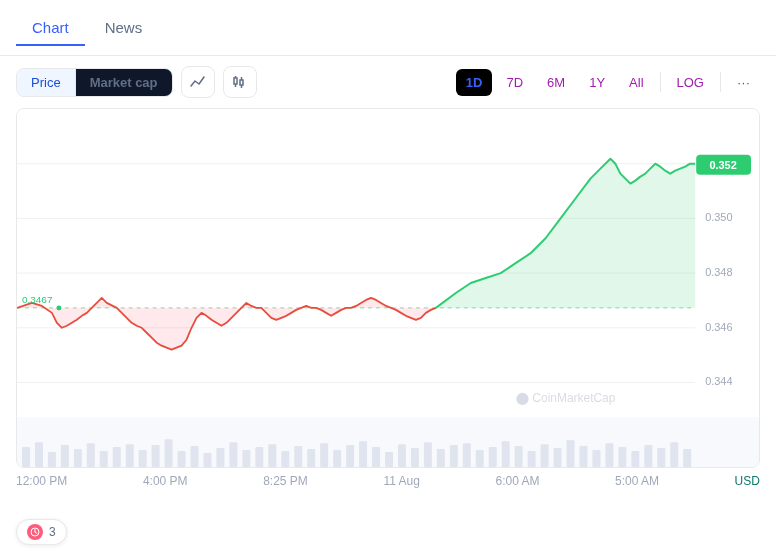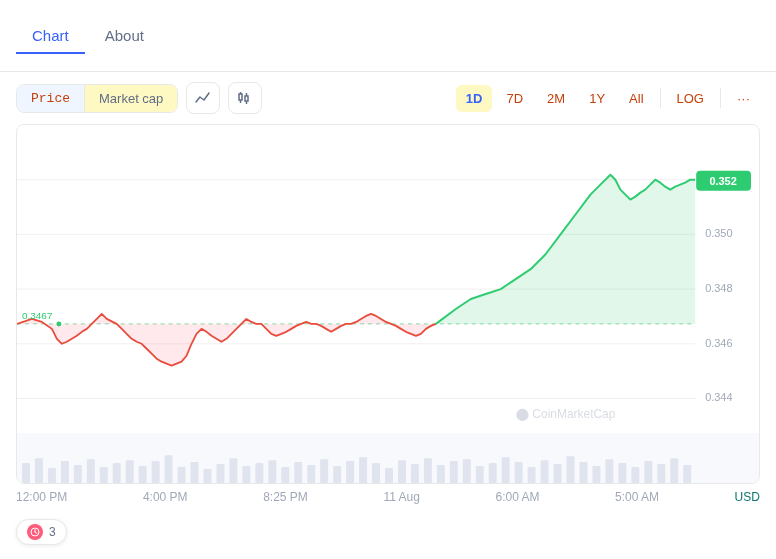--- a/index.html
+++ b/index.html
@@ -11,21 +11,21 @@
       overflow: hidden;
       position: relative;
     }
 
     
     .nav-tabs {
       display: flex;
       align-items: center;
       border-bottom: 1px solid #e8e8e8;
       padding: 0 16px;
-      height: 72px;
+      height: 56px;
       gap: 4px;
     }
     .nav-tab {
       padding: 8px 16px;
       font-size: 15px;
       color: #616e85;
       cursor: pointer;
       position: relative;
       border-bottom: 2px solid transparent;
       margin-bottom: -1px;
@@ -68,28 +68,28 @@
       display: flex;
       border: 1px solid #e8e8e8;
       border-radius: 8px;
       overflow: hidden;
     }
     .btn-group-item {
       padding: 6px 14px;
       font-size: 13px;
       cursor: pointer;
       color: #616e85;
-      background: #fef9c3;
+      background: #0f172a;
       border: none;
+      font-weight: bold;
     }
     .btn-group-item.active {
       background: #f0f6ff;
-      color: #c2410c;
+      color: #1d4ed8;
       font-weight: 500;
-      font-family: Liberation Mono, monospace;
     }
     .btn-group-item:not(:last-child) {
       border-right: 1px solid #e8e8e8;
     }
     .icon-btn {
       width: 34px;
       height: 32px;
       display: flex;
       align-items: center;
       justify-content: center;
@@ -97,27 +97,27 @@
       border-radius: 8px;
       cursor: pointer;
       background: #fff;
       color: #616e85;
       font-size: 13px;
     }
     .time-btn {
       padding: 6px 10px;
       font-size: 13px;
       cursor: pointer;
-      color: #c2410c;
+      color: #a21caf;
       background: #fff;
       border: none;
       border-radius: 6px;
     }
     .time-btn.active {
-      background: #fef9c3;
+      background: #000000;
       color: #3861fb;
       font-weight: 600;
     }
     .time-separator {
       width: 1px;
       height: 20px;
       background: #e8e8e8;
       margin: 0 2px;
     }
 
@@ -175,21 +175,21 @@
     }
   </style>
 </head>
 <body>
 
 <nav class="nav-tabs">
   <div class="nav-tab active">
     <span>Chart</span>
   </div>
   <div class="nav-tab">
-    <span>About</span>
+    <span>News</span>
   </div>
 </nav>
 
 <div class="toolbar">
   <div class="toolbar-left">
     <div class="btn-group">
       <button class="btn-group-item active">Price</button>
       <button class="btn-group-item">Market cap</button>
     </div>
     <div class="icon-btn">
@@ -204,21 +204,21 @@
         <line x1="3.5" y1="10" x2="3.5" y2="13" stroke="#616e85" stroke-width="1.5"></line>
         <rect x="8" y="6" width="3" height="5" stroke="#616e85" stroke-width="1.5"></rect>
         <line x1="9.5" y1="3" x2="9.5" y2="6" stroke="#616e85" stroke-width="1.5"></line>
         <line x1="9.5" y1="11" x2="9.5" y2="14" stroke="#616e85" stroke-width="1.5"></line>
       </svg>
     </div>
   </div>
   <div class="toolbar-right">
     <button class="time-btn active">1D</button>
     <button class="time-btn">7D</button>
-    <button class="time-btn">2M</button>
+    <button class="time-btn">6M</button>
     <button class="time-btn">1Y</button>
     <button class="time-btn">All</button>
     <div class="time-separator"></div>
     <button class="time-btn">LOG</button>
     <div class="time-separator"></div>
     <button class="time-btn">···</button>
   </div>
 </div>
 
 <div class="chart-container">

